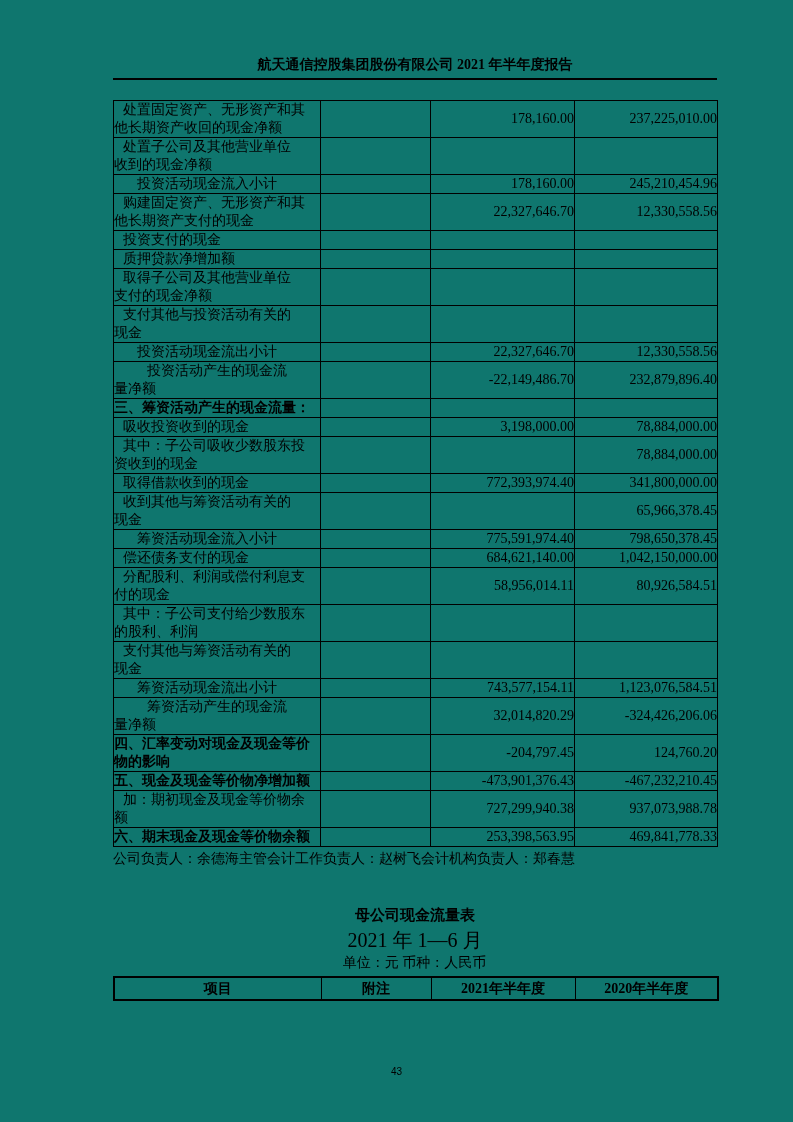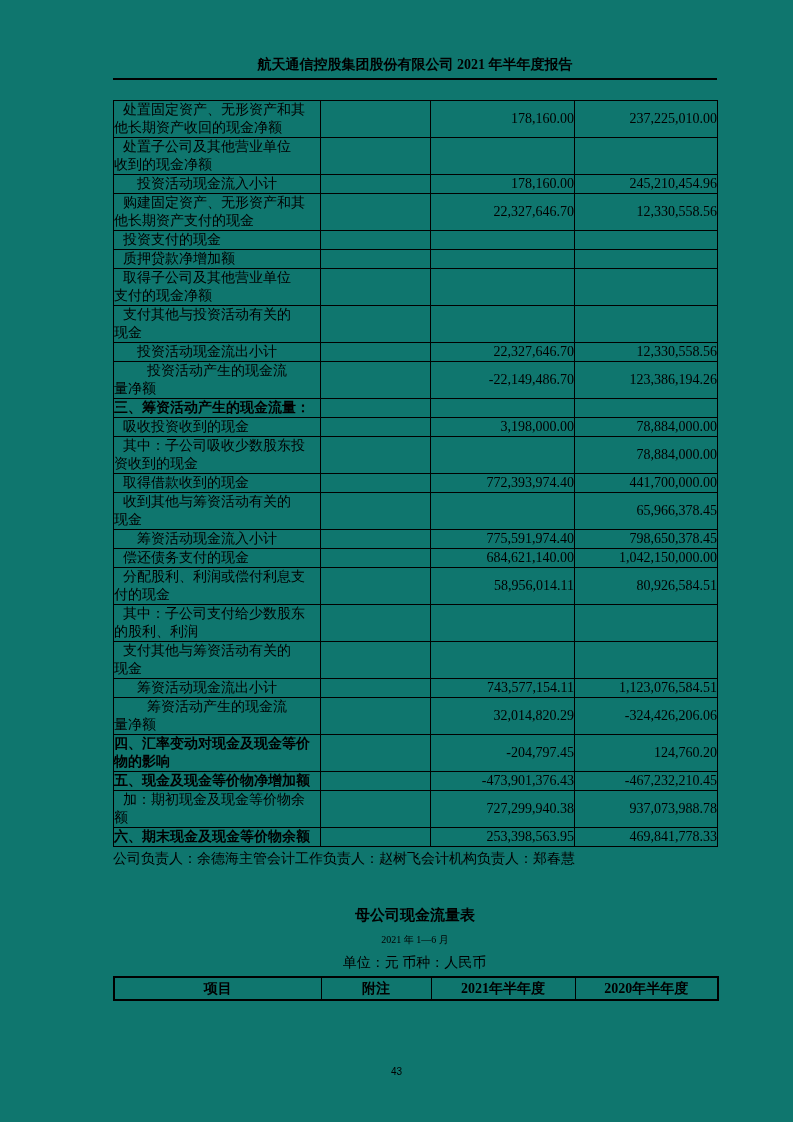--- a/index.html
+++ b/index.html
@@ -17,21 +17,21 @@
   td.c-num  { text-align:right; padding-right:6px; }
   .indent-0 { text-indent:0; }
   .indent-1 { text-indent:9px; }
   .indent-2 { text-indent:23px; }
   .indent-3 { text-indent:33px; }
   .bold { font-weight:700; }
 
   .signature { margin-top:3px; font-size:14px; line-height:18px; }
 
   .parent-title  { margin-top:38px; text-align:center; font-weight:700; font-size:15px; line-height:18px; }
-  .parent-period { margin-top:7px;  text-align:center; font-size:10px; line-height:18px; }
+  .parent-period { margin-top:7px;  text-align:center; font-size:20px; line-height:18px; }
   .unit-note     { margin-top:5px;  text-align:center; font-size:14px; line-height:18px; padding-right:1px; }
 
   table.parent-head-table { border-collapse:collapse; table-layout:fixed; width:604px; margin-top:4px;
                             font-size:14px; border:2px solid #000; }
   table.parent-head-table th { border:1px solid #000; border-top:2px solid #000; border-bottom:2px solid #000;
                                font-weight:700; height:21px; text-align:center; padding:0; }
 
   .page-number { position:absolute; left:0; right:0; top:1066px; text-align:center;
                  font-size:10px; font-family:"Liberation Sans",sans-serif; }
 </style>
@@ -108,21 +108,21 @@
             <td class="c-item indent-2">投资活动现金流出小计</td>
             <td class="c-note"></td>
             <td class="c-num">22,327,646.70</td>
             <td class="c-num">12,330,558.56</td>
           </tr>
           <tr>
             <td class="c-item indent-3">投资活动产生的现金流
 量净额</td>
             <td class="c-note"></td>
             <td class="c-num">-22,149,486.70</td>
-            <td class="c-num">123,386,194.26</td>
+            <td class="c-num">232,879,896.40</td>
           </tr>
           <tr>
             <td class="c-item indent-0 bold">三、筹资活动产生的现金流量：</td>
             <td class="c-note"></td>
             <td class="c-num"></td>
             <td class="c-num"></td>
           </tr>
           <tr>
             <td class="c-item indent-1">吸收投资收到的现金</td>
             <td class="c-note"></td>
@@ -133,21 +133,21 @@
             <td class="c-item indent-1">其中：子公司吸收少数股东投
 资收到的现金</td>
             <td class="c-note"></td>
             <td class="c-num"></td>
             <td class="c-num">78,884,000.00</td>
           </tr>
           <tr>
             <td class="c-item indent-1">取得借款收到的现金</td>
             <td class="c-note"></td>
             <td class="c-num">772,393,974.40</td>
-            <td class="c-num">441,700,000.00</td>
+            <td class="c-num">341,800,000.00</td>
           </tr>
           <tr>
             <td class="c-item indent-1">收到其他与筹资活动有关的
 现金</td>
             <td class="c-note"></td>
             <td class="c-num"></td>
             <td class="c-num">65,966,378.45</td>
           </tr>
           <tr>
             <td class="c-item indent-2">筹资活动现金流入小计</td>

